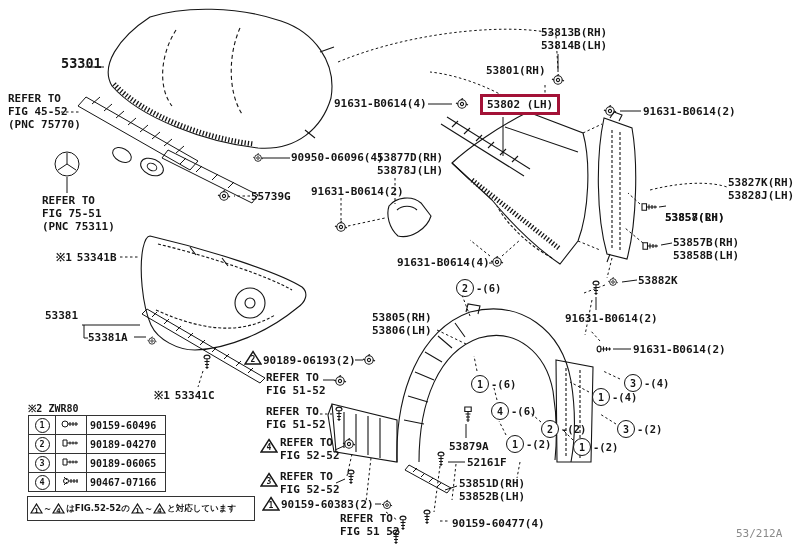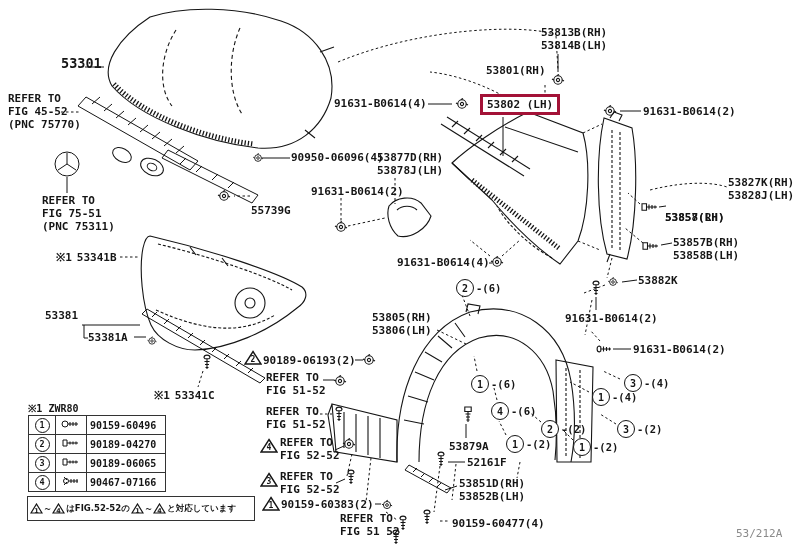--- a/index.html
+++ b/index.html
@@ -188,21 +188,21 @@
 
 <div class="lbl" style="left:486px;top:65px">53801(RH)</div>
 <div class="hlbox" style="left:480px;top:94px">53802 (LH)</div>
 
 <div class="lbl" style="left:643px;top:106px">91631-B0614(2)</div>
 
 <div class="lbl" style="left:291px;top:152px">90950-06096(4)</div>
 <div class="lbl" style="left:377px;top:152px">53877D(RH)</div>
 <div class="lbl" style="left:377px;top:165px">53878J(LH)</div>
 <div class="lbl" style="left:311px;top:186px">91631-B0614(2)</div>
-<div class="lbl" style="left:251px;top:205px">55739G</div>
+<div class="lbl" style="left:251px;top:191px">55739G</div>
 
 <div class="lbl" style="left:42px;top:195px">REFER TO</div>
 <div class="lbl" style="left:42px;top:208px">FIG 75-51</div>
 <div class="lbl" style="left:42px;top:221px">(PNC 75311)</div>
 
 <div class="markpair" style="left:56px;top:252px">
   <span>※1</span>
   <span>53341B</span>
 </div>
 
@@ -306,21 +306,21 @@
 </div>
 <div class="callout" style="left:573px;top:438px">
   <span class="cc">1</span>
       <span class="cct">-(2)</span>
 </div>
 <div class="callout" style="left:617px;top:420px">
   <span class="cc">3</span>
       <span class="cct">-(2)</span>
 </div>
 
-<div class="varhdr">※1 ZWR80</div>
+<div class="varhdr">※2 ZWR80</div>
 <table class="vtable">
   <tbody>
         <tr>
     <td class="cnumcell"><span class="tcirc">1</span></td>
     <td class="iconcell"><svg width="20" height="12" fill="none" stroke="#151515" stroke-width="1">
               <circle cx="4" cy="6" r="3"></circle>
               <path d="M7,6 h10 M9,4 v4 M12,4 v4 M15,4 v4"></path>
             </svg></td>
     <td class="partcell">90159-60496</td>
   </tr>

